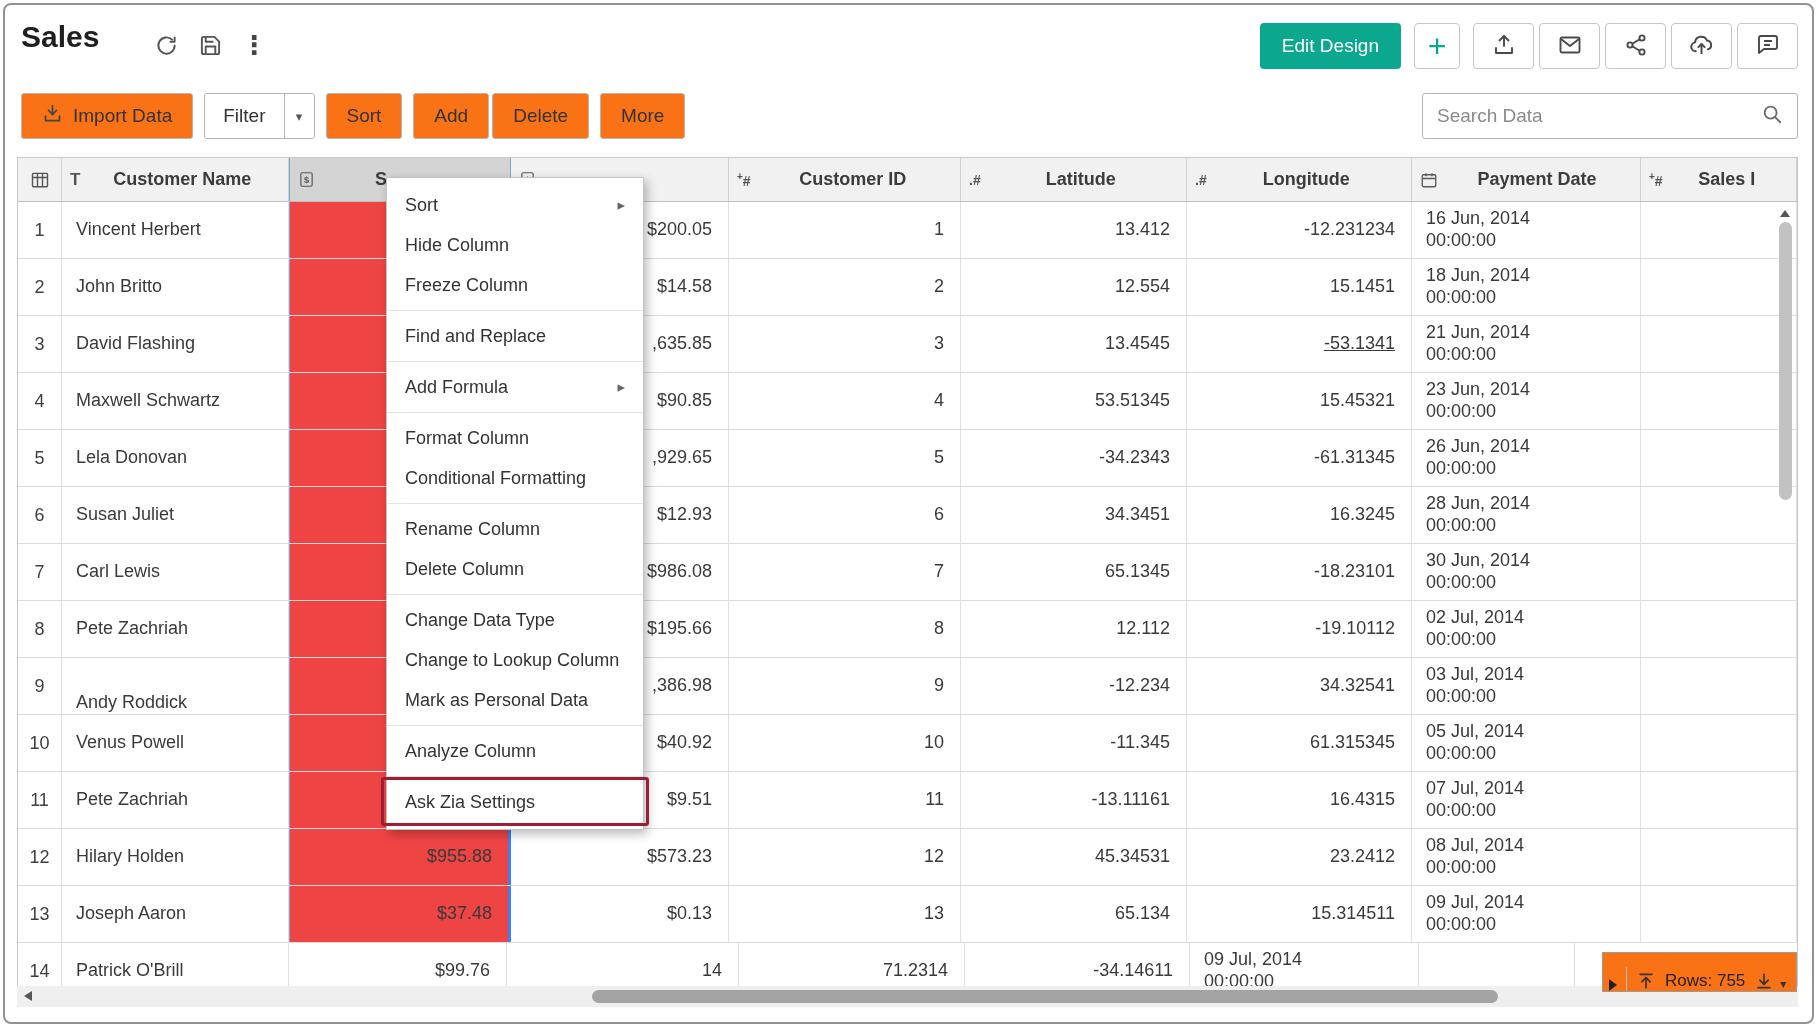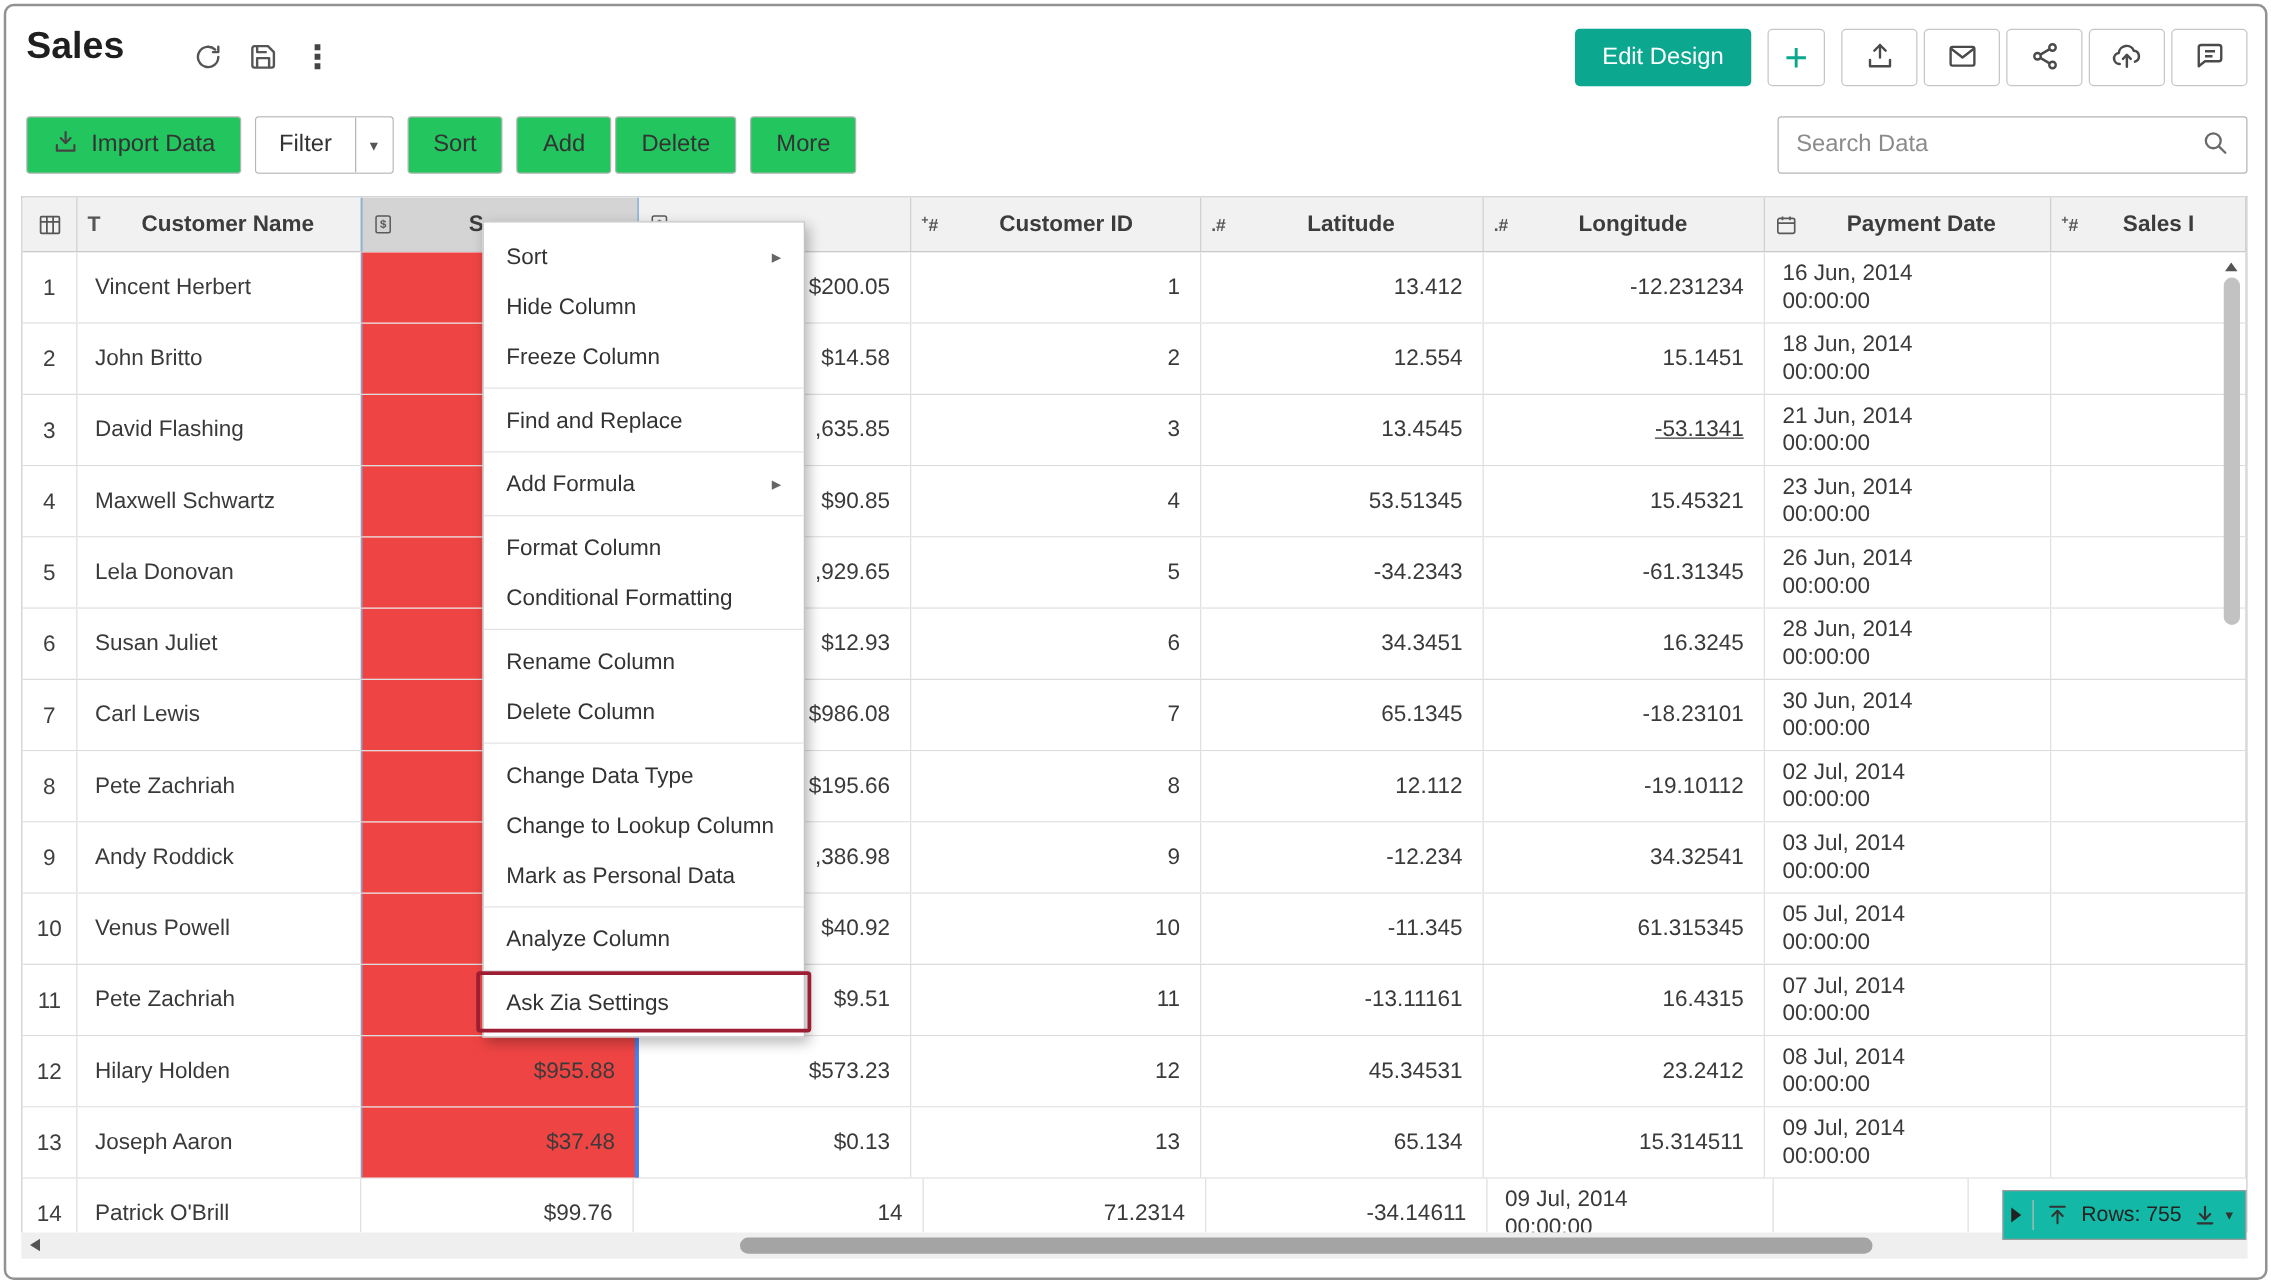--- a/index.html
+++ b/index.html
@@ -14,21 +14,21 @@
   .kebab{font-size:26px;font-weight:700;color:#454545;line-height:1}
   .topbar-right{position:absolute;right:14px;top:18px;display:flex;align-items:center;gap:13px;height:46px}
   .btn-edit{height:46px;padding:0 22px;background:#0ba78f;color:#fff;border:none;border-radius:4px;font-size:19px;font-family:inherit;cursor:pointer}
   .btn-plus{width:46px;height:46px;border:1px solid #c6c6c6;border-radius:4px;background:#fff;color:#0ba78f;font-size:32px;line-height:1;cursor:pointer;display:flex;align-items:center;justify-content:center}
   .icon-group{display:flex;gap:5px}
   .icon-btn{width:61px;height:46px;border:1px solid #c6c6c6;border-radius:4px;background:#fff;display:flex;align-items:center;justify-content:center;color:#4a4a4a;cursor:pointer}
 
   
   .toolbar{position:absolute;left:16px;top:88px;right:14px;height:46px}
   .tb-row{display:flex;align-items:center;gap:11px}
-  .tb-btn{height:46px;border:1px solid #b5b5b5;border-radius:3px;background:#22c55e;font-size:19px;color:#333;font-family:inherit;display:flex;align-items:center;gap:10px;padding:0 20px;cursor:pointer}
+  .tb-btn{height:46px;border:1px solid #b5b5b5;border-radius:3px;background:#f97316;font-size:19px;color:#333;font-family:inherit;display:flex;align-items:center;gap:10px;padding:0 20px;cursor:pointer}
   .split{display:flex;height:46px;border:1px solid #b5b5b5;border-radius:3px;overflow:hidden;background:#fff}
   .split .main{border:none;height:100%;padding:0 18px;font-size:19px;background:#fff;font-family:inherit;cursor:pointer;color:#333}
   .split .caret{border:none;border-left:1px solid #b5b5b5;width:30px;background:#fff;color:#555;font-size:13px;cursor:pointer}
   .pair{display:flex;gap:3px}
   .search-box{position:absolute;right:0;top:0;width:376px;height:46px;border:1px solid #b5b5b5;border-radius:3px;display:flex;align-items:center;padding:0 14px;background:#fff}
   .search-box input{flex:1;border:none;outline:none;font-size:19px;color:#555;font-family:inherit;background:transparent}
   .search-box input::placeholder{color:#8b8b8b}
 
   
   .table-area{position:absolute;left:12px;top:152px;width:1781px;height:829px;border:1px solid #c9c9c9;border-bottom:none;overflow:hidden;background:#fff}
@@ -58,21 +58,21 @@
   .mdiv{border-top:1px solid #e3e3e3;margin:5px 0}
   .hlbox{position:absolute;left:-6px;right:-6px;top:-5px;bottom:-4px;border:3px solid #9d1d33;border-radius:3px;pointer-events:none}
 
   
   .vscroll{position:absolute;right:3px;top:52px;bottom:3px;width:17px;z-index:15}
   .varrow{position:absolute;left:3px;top:0;width:0;height:0;border-left:5px solid transparent;border-right:5px solid transparent;border-bottom:7px solid #555}
   .vthumb{position:absolute;left:2px;right:2px;top:12px;height:278px;background:#c2c2c2;border-radius:7px;cursor:pointer}
   .hscroll{position:absolute;left:12px;top:981px;width:1781px;height:21px;background:#efefef;z-index:10}
   .harrow{position:absolute;left:7px;top:5px;width:0;height:0;border-top:5px solid transparent;border-bottom:5px solid transparent;border-right:8px solid #555}
   .hthumb{position:absolute;left:575px;top:4px;width:906px;height:13px;background:#a4a4a4;border-radius:7px;cursor:pointer}
-  .rows-widget{position:absolute;left:1597px;top:947px;height:40px;background:#14b8a6;border:1px solid #9a9a9a;display:flex;align-items:center;z-index:25;padding:0 10px 0 6px;gap:9px}
+  .rows-widget{position:absolute;left:1597px;top:947px;height:40px;background:#f97316;border:1px solid #9a9a9a;display:flex;align-items:flex-end;z-index:25;padding:0 10px 0 6px;gap:9px}
   .rw-handle{width:0;height:0;border-top:6px solid transparent;border-bottom:6px solid transparent;border-left:8px solid #222;cursor:pointer}
   .rw-sep{width:1px;height:24px;background:#bbb}
   .rw-text{font-size:17px;color:#222;white-space:nowrap}
   .rw-ic{color:#333;display:flex;align-items:center;cursor:pointer}
   .rw-caret{color:#333;font-size:12px;margin-left:-3px}
 </style>
 </head>
 <body>
 
 <div class="app">
@@ -456,21 +456,21 @@
           <div class="cell left" style="width: 229px;">
             <span class="ctext">02 Jul, 2014
 00:00:00</span>
           </div>
           <div class="cell right" style="width: 156px;">
             <span class="ctext"></span>
           </div>
         </div>
         <div class="trow">
           <div class="cell rownum" style="width: 44px;">9</div>
-          <div class="cell left" style="width: 227px;">
+          <div class="cell left" style="width: 227px; align-items: flex-end;">
             <span class="ctext">Andy Roddick</span>
           </div>
           <div class="cell right selcol" style="width: 222px;">
             <span class="ctext"></span>
           </div>
           <div class="cell right" style="width: 218px;">
             <span class="ctext">,386.98</span>
           </div>
           <div class="cell right" style="width: 232px;">
             <span class="ctext">9</span>

